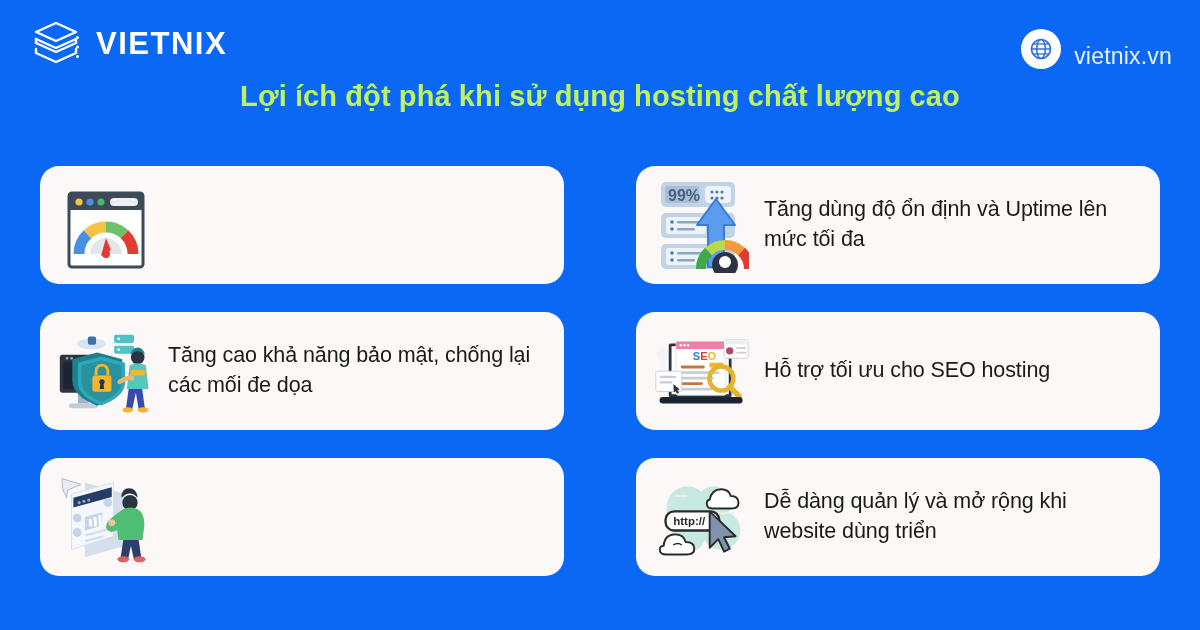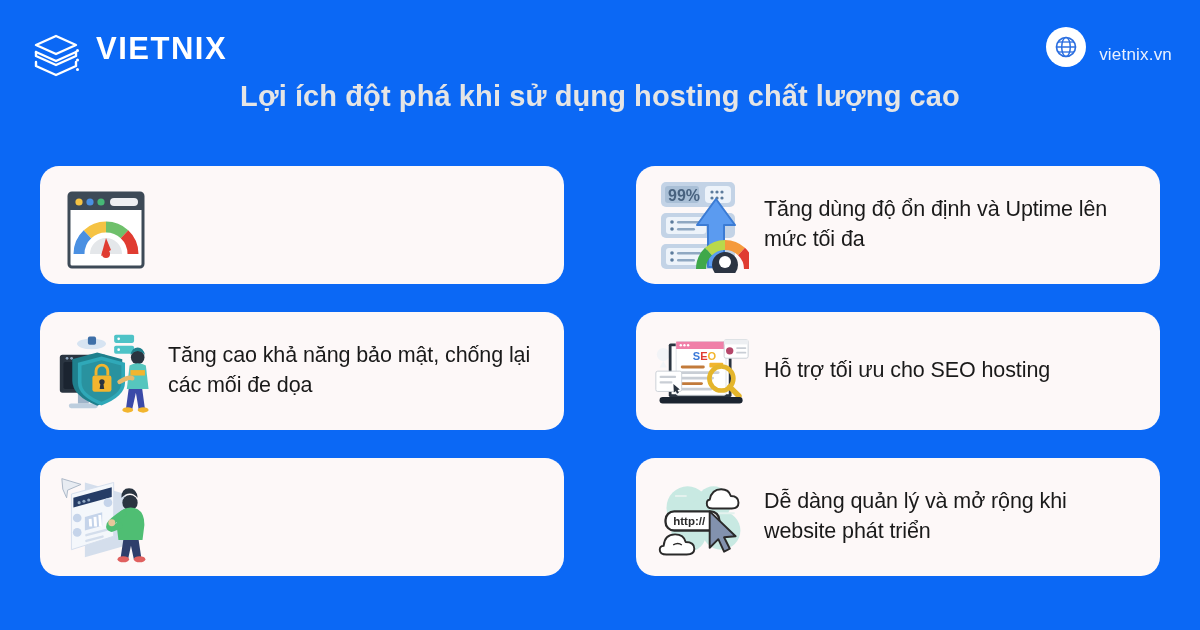--- a/index.html
+++ b/index.html
@@ -22,23 +22,22 @@
     top: 0; left: 0;
     width: 1200px;
     height: 80px;
   }
 
   .brand {
     position: absolute;
     left: 30px;
     top: 18px;
     display: flex;
-    align-items: flex-start;
+    align-items: center;
     gap: 14px;
-    margin-top: 13px;
   }
 
   .brand-logo { width: 52px; height: 52px; display: block; }
 
   .brand-name {
     color: #FFFFFF;
     font-size: 31px;
     font-weight: bold;
     letter-spacing: 1.5px;
   }
@@ -56,32 +55,32 @@
     width: 40px; height: 40px;
     border-radius: 50%;
     background: #FFFFFF;
     display: flex;
     align-items: center;
     justify-content: center;
   }
 
   .site-url {
     color: #EAF1FE;
-    font-size: 17px;
+    font-size: 23px;
     letter-spacing: 0.2px;
     margin-top: 16px;
   }
 
   
   .page-title {
     position: absolute;
     top: 80px; left: 0;
     width: 1200px;
     text-align: center;
-    color: #e5e5e5;
+    color: #bef264;
     font-size: 29px;
     font-weight: bold;
     letter-spacing: 0.1px;
   }
 
   
   .cards-grid {
     position: absolute;
     top: 166px;
     left: 40px;
@@ -367,16 +366,16 @@
 
         <path d="M10 74 q1 -12 12 -12 q9 0 11 8 q9 0 9 7 q0 6 -8 6 h-21 q-7 0 -7 -5 q0 -4 4 -4z" fill="#FFFFFF" stroke="#2A2A2A" stroke-width="2" stroke-linejoin="round"></path>
         <path d="M20 73 q5 -3 9 0" fill="none" stroke="#2A2A2A" stroke-width="1.4"></path>
 
         <rect x="12" y="38" width="56" height="20" rx="9" fill="#FFFFFF" stroke="#2A2A2A" stroke-width="2.4"></rect>
         <text x="20" y="52" font-family="Liberation Sans, sans-serif" font-size="12" font-weight="bold" fill="#2A2A2A">http://</text>
 
         <path d="M58 38 L58 76 L67 67 L73 80 L79 77 L73 65 L85 64 Z" fill="#8292AE" stroke="#2A2A2A" stroke-width="2" stroke-linejoin="round"></path>
       </svg>
     </span>
-    <span class="card-text">Dễ dàng quản lý và mở rộng khi website phát triển</span>
+    <span class="card-text">Dễ dàng quản lý và mở rộng khi website dùng triển</span>
   </div>
 
 </div>
 
 </body></html>

